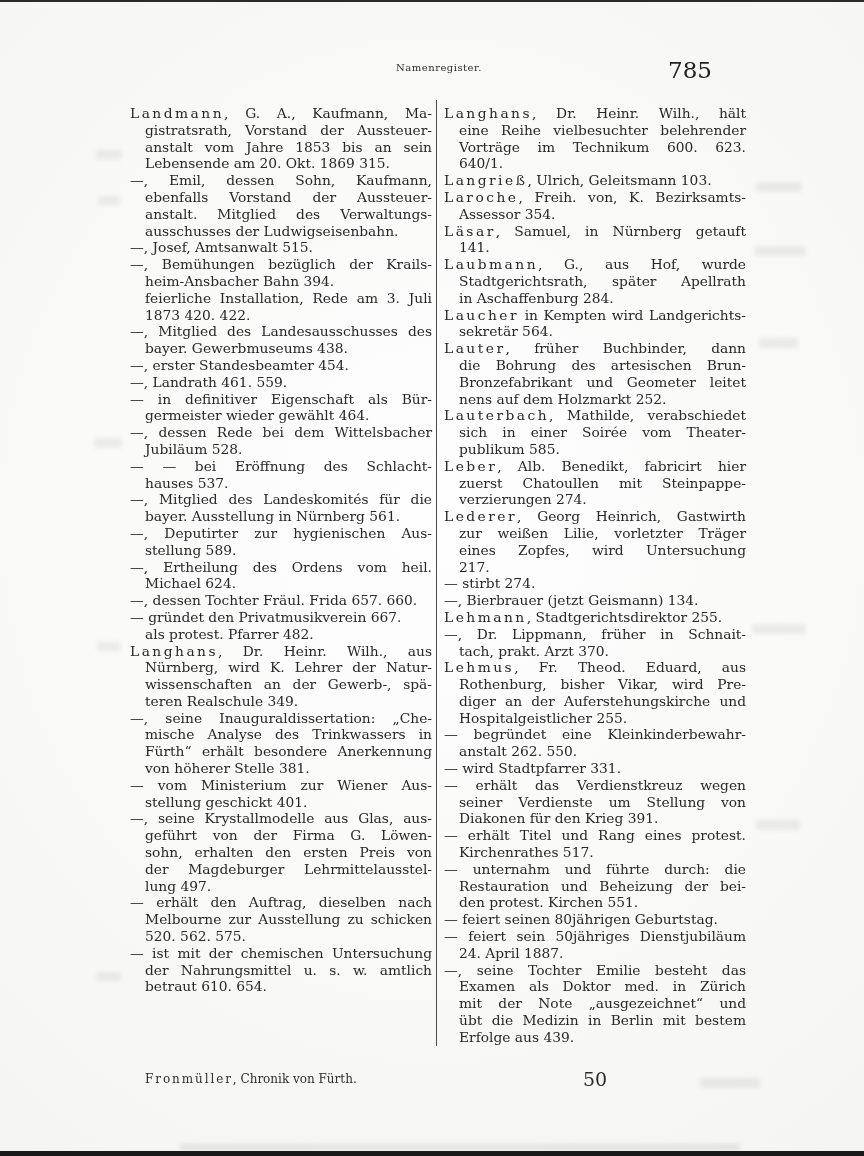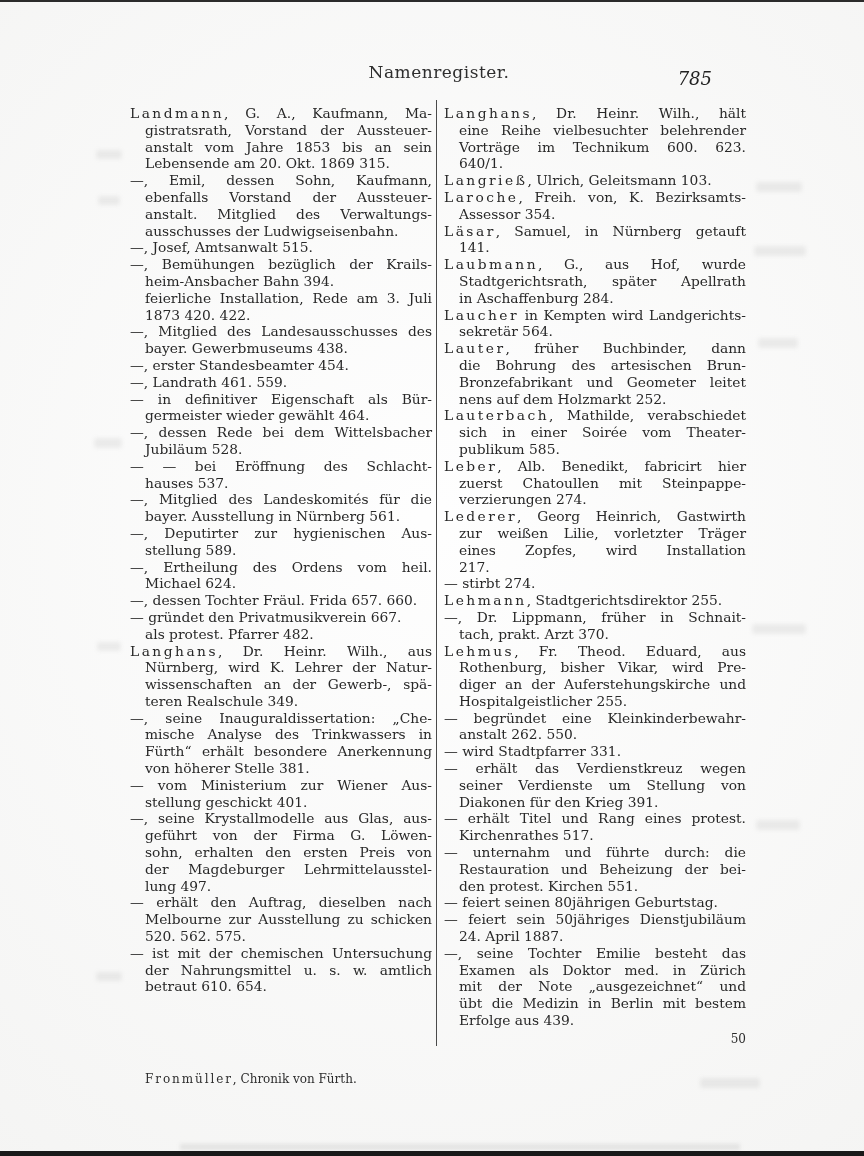--- a/index.html
+++ b/index.html
@@ -11,43 +11,43 @@
       #f7f7f6;
     overflow:hidden;
     font-family:"DejaVu Serif","Liberation Serif",serif;
     color:#262626;
   }
   .edge-top{position:absolute;top:0;left:0;width:864px;height:2px;background:#2b2b2b;}
   .edge-bottom{position:absolute;top:1151px;left:0;width:864px;height:5px;background:#191919;}
   .edge-bottom-shade{position:absolute;top:1144px;left:180px;width:560px;height:6px;background:rgba(60,60,60,0.10);filter:blur(2px);}
 
   .header{position:absolute;top:56px;left:130px;width:618px;height:30px;}
-  .title{position:absolute;left:0;right:0;text-align:center;top:6px;font-size:17px;letter-spacing:0.5px;color:#2e2e2e;}
-  .pagenum{position:absolute;right:36px;top:12px;font-size:18px;color:#222;font-style:italic;}
+  .title{position:absolute;left:0;right:0;text-align:center;top:6px;font-size:10px;letter-spacing:0.5px;color:#2e2e2e;}
+  .pagenum{position:absolute;right:36px;top:1px;font-size:23px;color:#222;}
 
   .colwrap{position:absolute;top:97px;left:130px;width:618px;}
   .col{position:absolute;top:8px;width:302px;}
   .col-left{left:0;}
   .col-right{left:314px;}
   .divider{position:absolute;top:3px;left:306px;width:1px;height:946px;background:#4a4a4a;}
 
   .line{
     font-size:13.8px;
     line-height:16.8px;
     white-space:normal;
     text-align:left;
     color:#282828;
   }
   .line.just{text-align:justify;text-align-last:justify;}
   .line.cont{padding-left:15px;}
   .head{letter-spacing:0.18em;}
 
   .footer-src{position:absolute;top:1072px;left:145px;font-size:12px;color:#2e2e2e;}
   .footer-src .head{letter-spacing:0.16em;}
-  .signature{position:absolute;top:1032px;left:444px;width:302px;text-align:right;font-size:12px;color:#2b2b2b;}
+  .signature{position:absolute;top:1068px;left:444px;width:302px;text-align:center;font-size:19px;color:#2b2b2b;}
 
   
   .smudge{position:absolute;background:rgba(110,110,110,0.10);border-radius:3px;filter:blur(2px);}
 </style>
 </head>
 <body>
 
 <div class="page">
   <div class="edge-top"></div>
 
@@ -198,25 +198,28 @@
           <div class="line cont">publikum 585.</div>
         </div>
         <div>
           <div class="line just"><span class="head">Leber</span>, Alb. Benedikt, fabricirt hier</div>
           <div class="line cont just">zuerst Chatoullen mit Steinpappe-</div>
           <div class="line cont">verzierungen 274.</div>
         </div>
         <div>
           <div class="line just"><span class="head">Lederer</span>, Georg Heinrich, Gastwirth</div>
           <div class="line cont just">zur weißen Lilie, vorletzter Träger</div>
-          <div class="line cont just">eines Zopfes, wird Installation</div>
+          <div class="line cont just">eines Zopfes, wird Untersuchung</div>
           <div class="line cont">217.</div>
         </div>
         <div>
           <div class="line">— stirbt 274.</div>
+        </div>
+        <div>
+          <div class="line">—, Bierbrauer (jetzt Geismann) 134.</div>
         </div>
         <div>
           <div class="line"><span class="head">Lehmann</span>, Stadtgerichtsdirektor 255.</div>
         </div>
         <div>
           <div class="line just">—, Dr. Lippmann, früher in Schnait-</div>
           <div class="line cont">tach, prakt. Arzt 370.</div>
         </div>
         <div>
           <div class="line just"><span class="head">Lehmus</span>, Fr. Theod. Eduard, aus</div>

